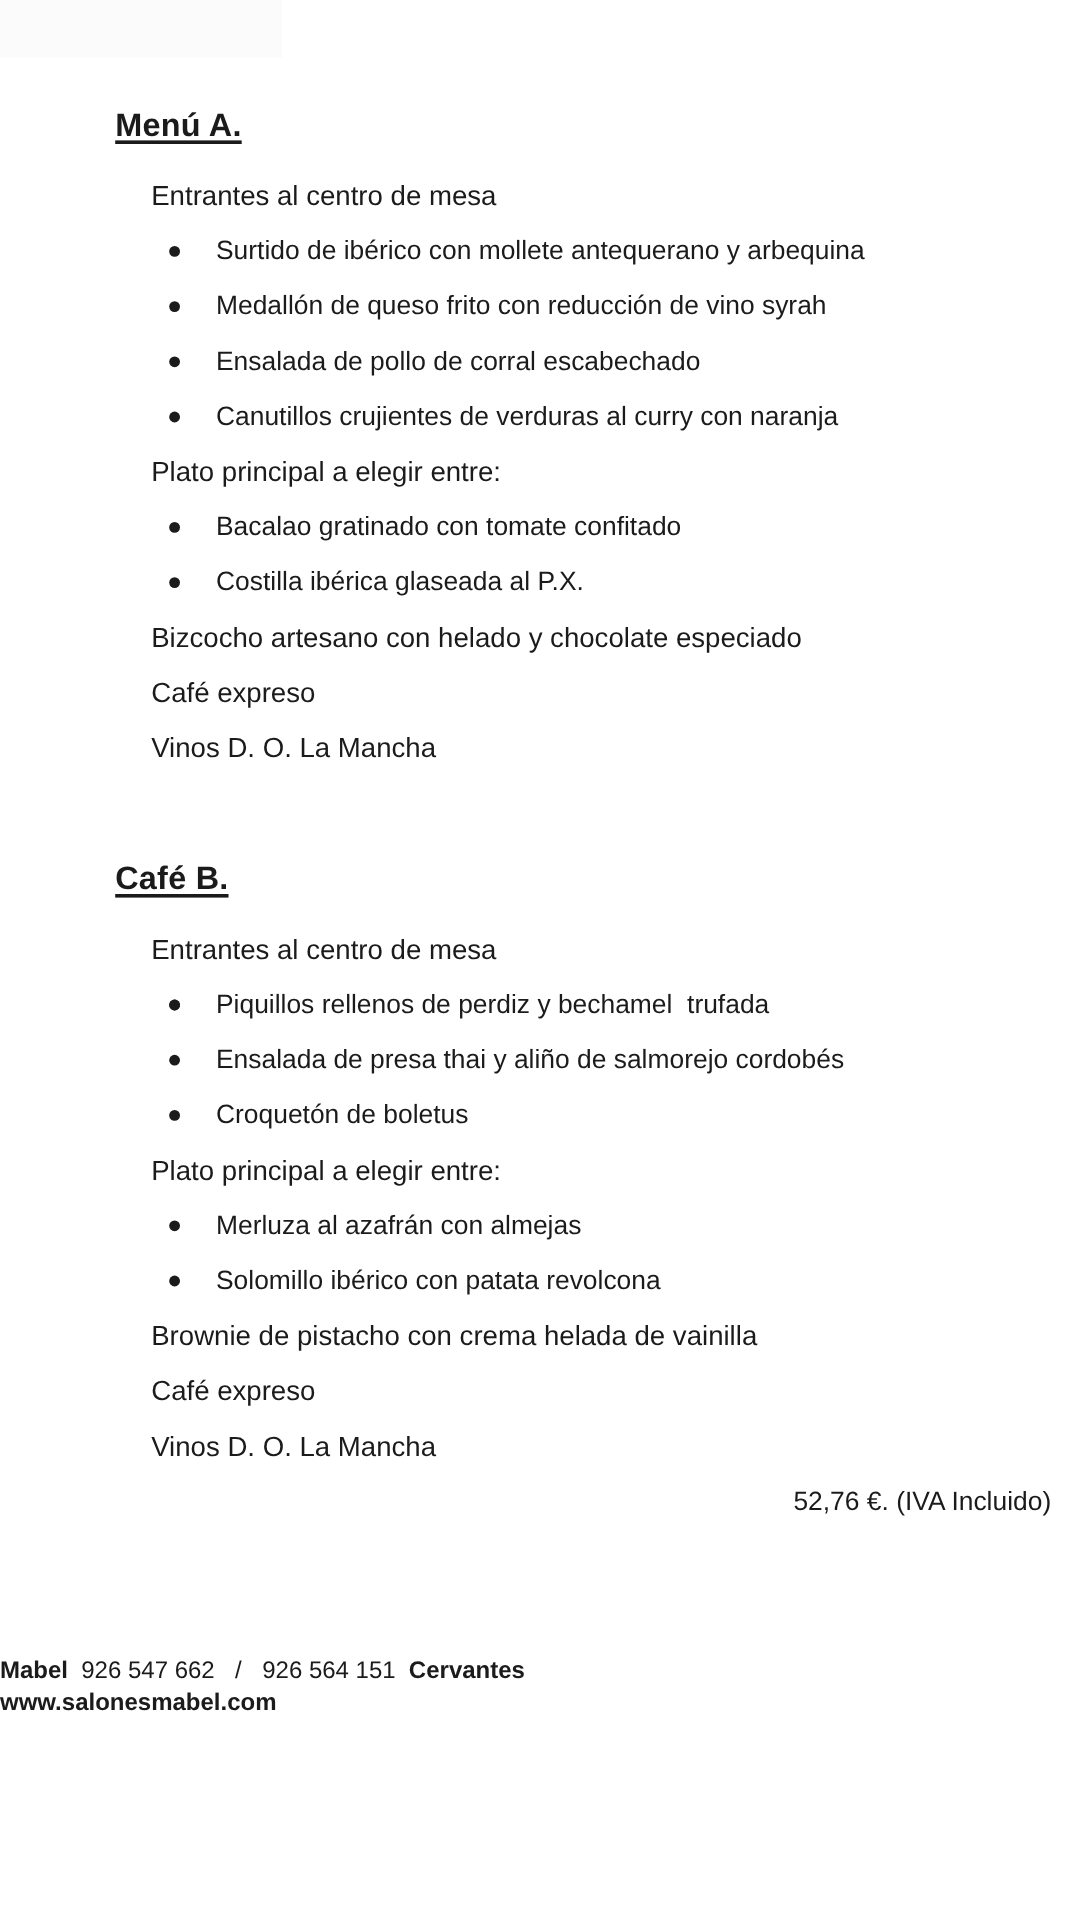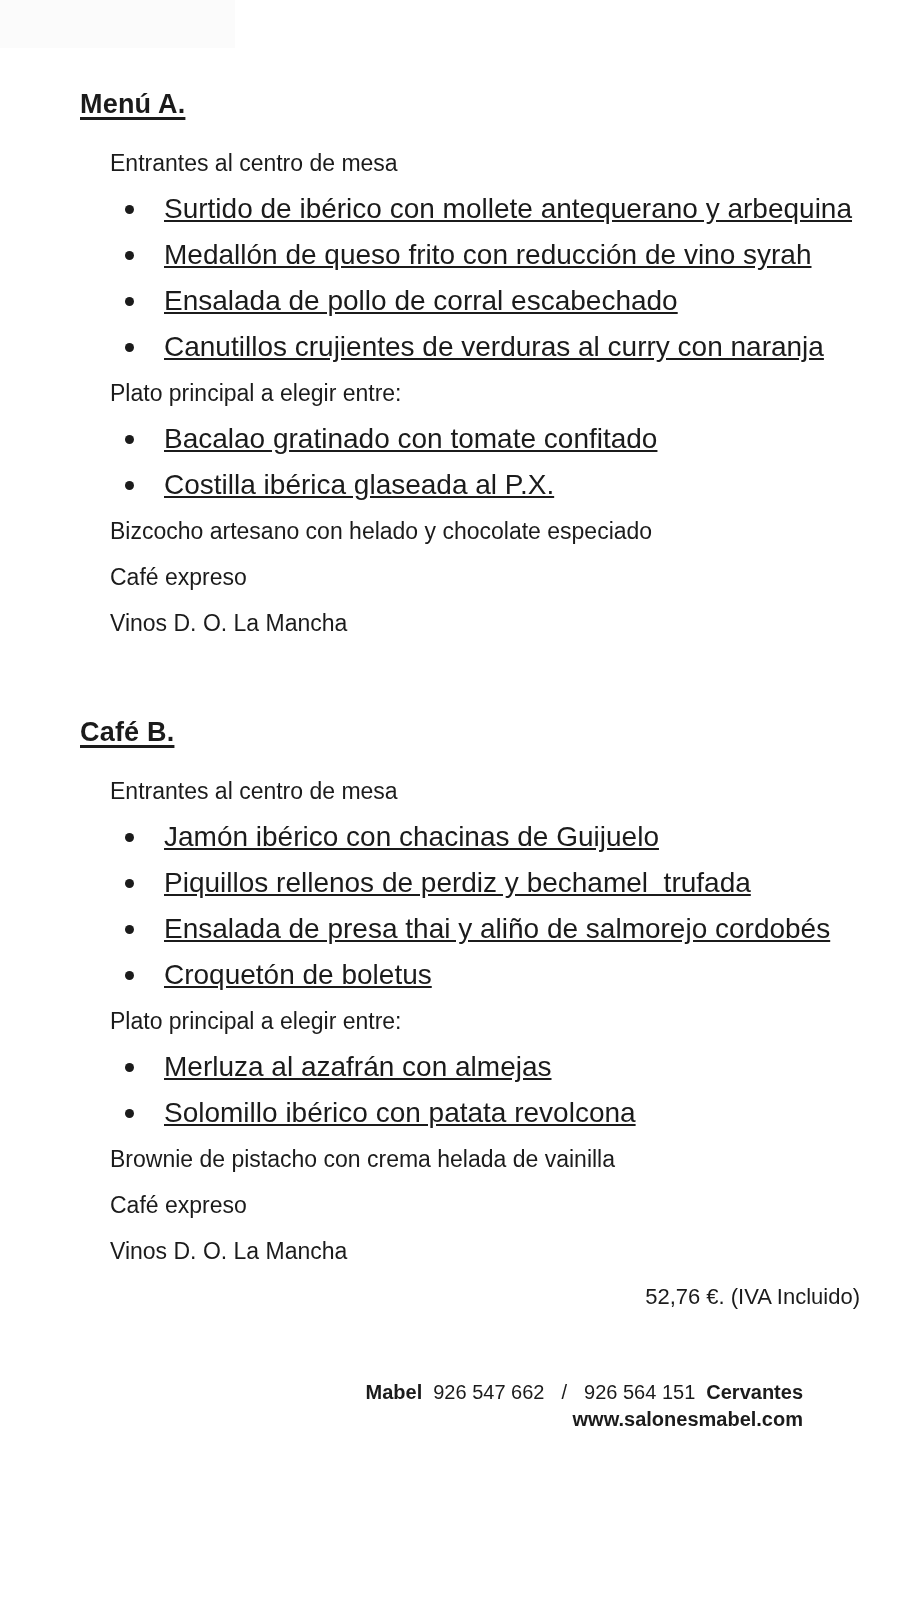--- a/index.html
+++ b/index.html
@@ -13,21 +13,21 @@
     color: #1b1b1b;
   }
   .corner-box {
     position: absolute;
     left: 0; top: 0;
     width: 235px; height: 48px;
     background: #fbfbfb;
   }
   .menu {
     position: absolute;
-    left: 80px;
+    left: 96px;
     width: 780px;
   }
   .menu-a { top: 88px; }
   .menu-b { top: 716px; }
   .menu-title {
     font-size: 27px;
     font-weight: bold;
     line-height: 32px;
     margin-bottom: 30px;
     letter-spacing: 0.2px;
@@ -40,25 +40,24 @@
   p.line {
     font-size: 23px;
     line-height: 26px;
     margin-bottom: 20px;
     white-space: pre-wrap;
     margin-left: 30px;
   }
   .item {
     position: relative;
     padding-left: 84px;
-    font-size: 28px;
+    font-size: 22px;
     line-height: 26px;
     margin-bottom: 20px;
     white-space: pre-wrap;
-    text-decoration: underline;
   }
   .bullet {
     position: absolute;
     left: 45px;
     top: 9px;
     width: 9px;
     height: 9px;
     border-radius: 50%;
     background: #1b1b1b;
   }
@@ -66,21 +65,21 @@
   .price {
     text-align: right;
     font-size: 22px;
     line-height: 26px;
   }
   .footer {
     position: absolute;
     left: 0;
     top: 1379px;
     width: 803px;
-    text-align: right;
+    text-align: left;
     font-size: 20px;
     line-height: 27px;
   }
   .bold { font-weight: bold; }
   .gap-a { margin-left: 11px; }
   .gap-b { margin-left: 17px; }
 </style>
 </head>
 <body>
 
@@ -105,21 +104,21 @@
   <p class="line">Café expreso</p>
   <p class="line no-gap">Vinos D. O. La Mancha</p>
 
 </section>
 
 <section class="menu menu-b">
   <h2 class="menu-title"><span>Café B.</span></h2>
 
   <p class="line">Entrantes al centro de mesa</p>
 
-  <div class="item"><span class="bullet"></span><span>Jamón ibérico con chacinas de Guijuelo</span></div>
+  <div class="item"><span class="bullet"></span></div>
   <div class="item"><span class="bullet"></span><span>Piquillos rellenos de perdiz y bechamel  trufada</span></div>
   <div class="item"><span class="bullet"></span><span>Ensalada de presa thai y aliño de salmorejo cordobés</span></div>
   <div class="item"><span class="bullet"></span><span>Croquetón de boletus</span></div>
 
   <p class="line">Plato principal a elegir entre:</p>
 
   <div class="item"><span class="bullet"></span><span>Merluza al azafrán con almejas</span></div>
   <div class="item"><span class="bullet"></span><span>Solomillo ibérico con patata revolcona</span></div>
 
   <p class="line">Brownie de pistacho con crema helada de vainilla</p>

